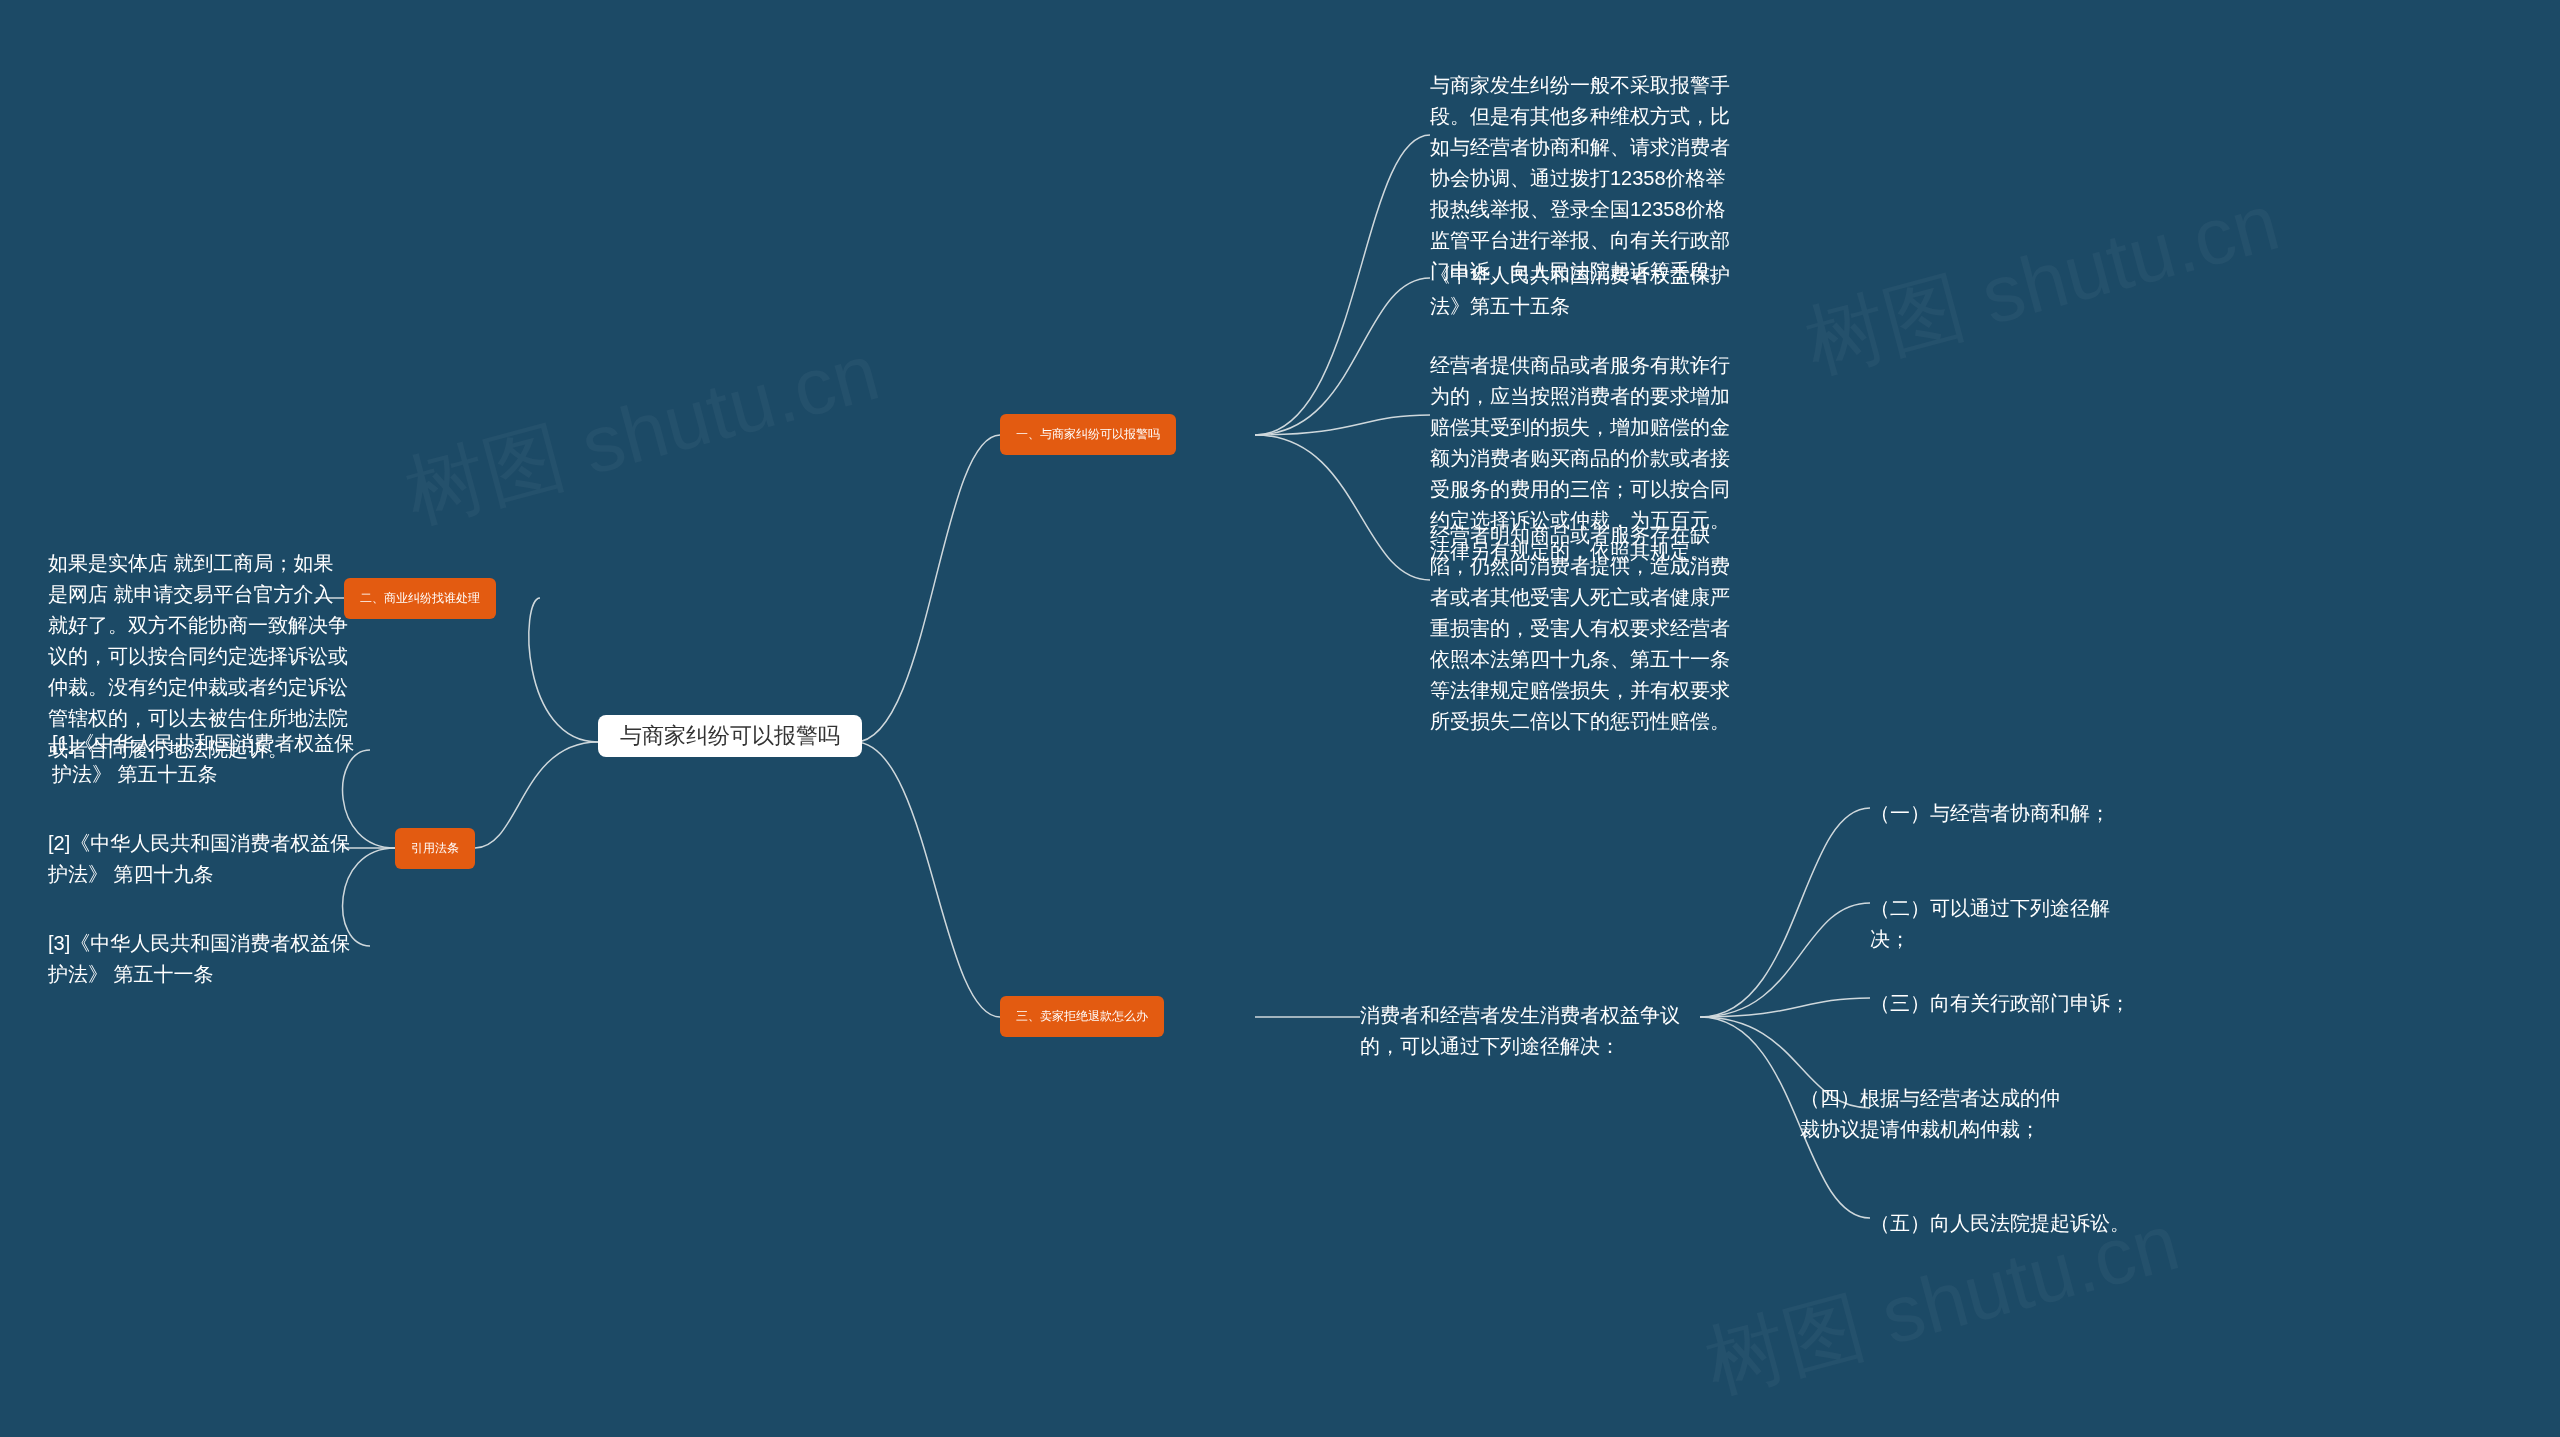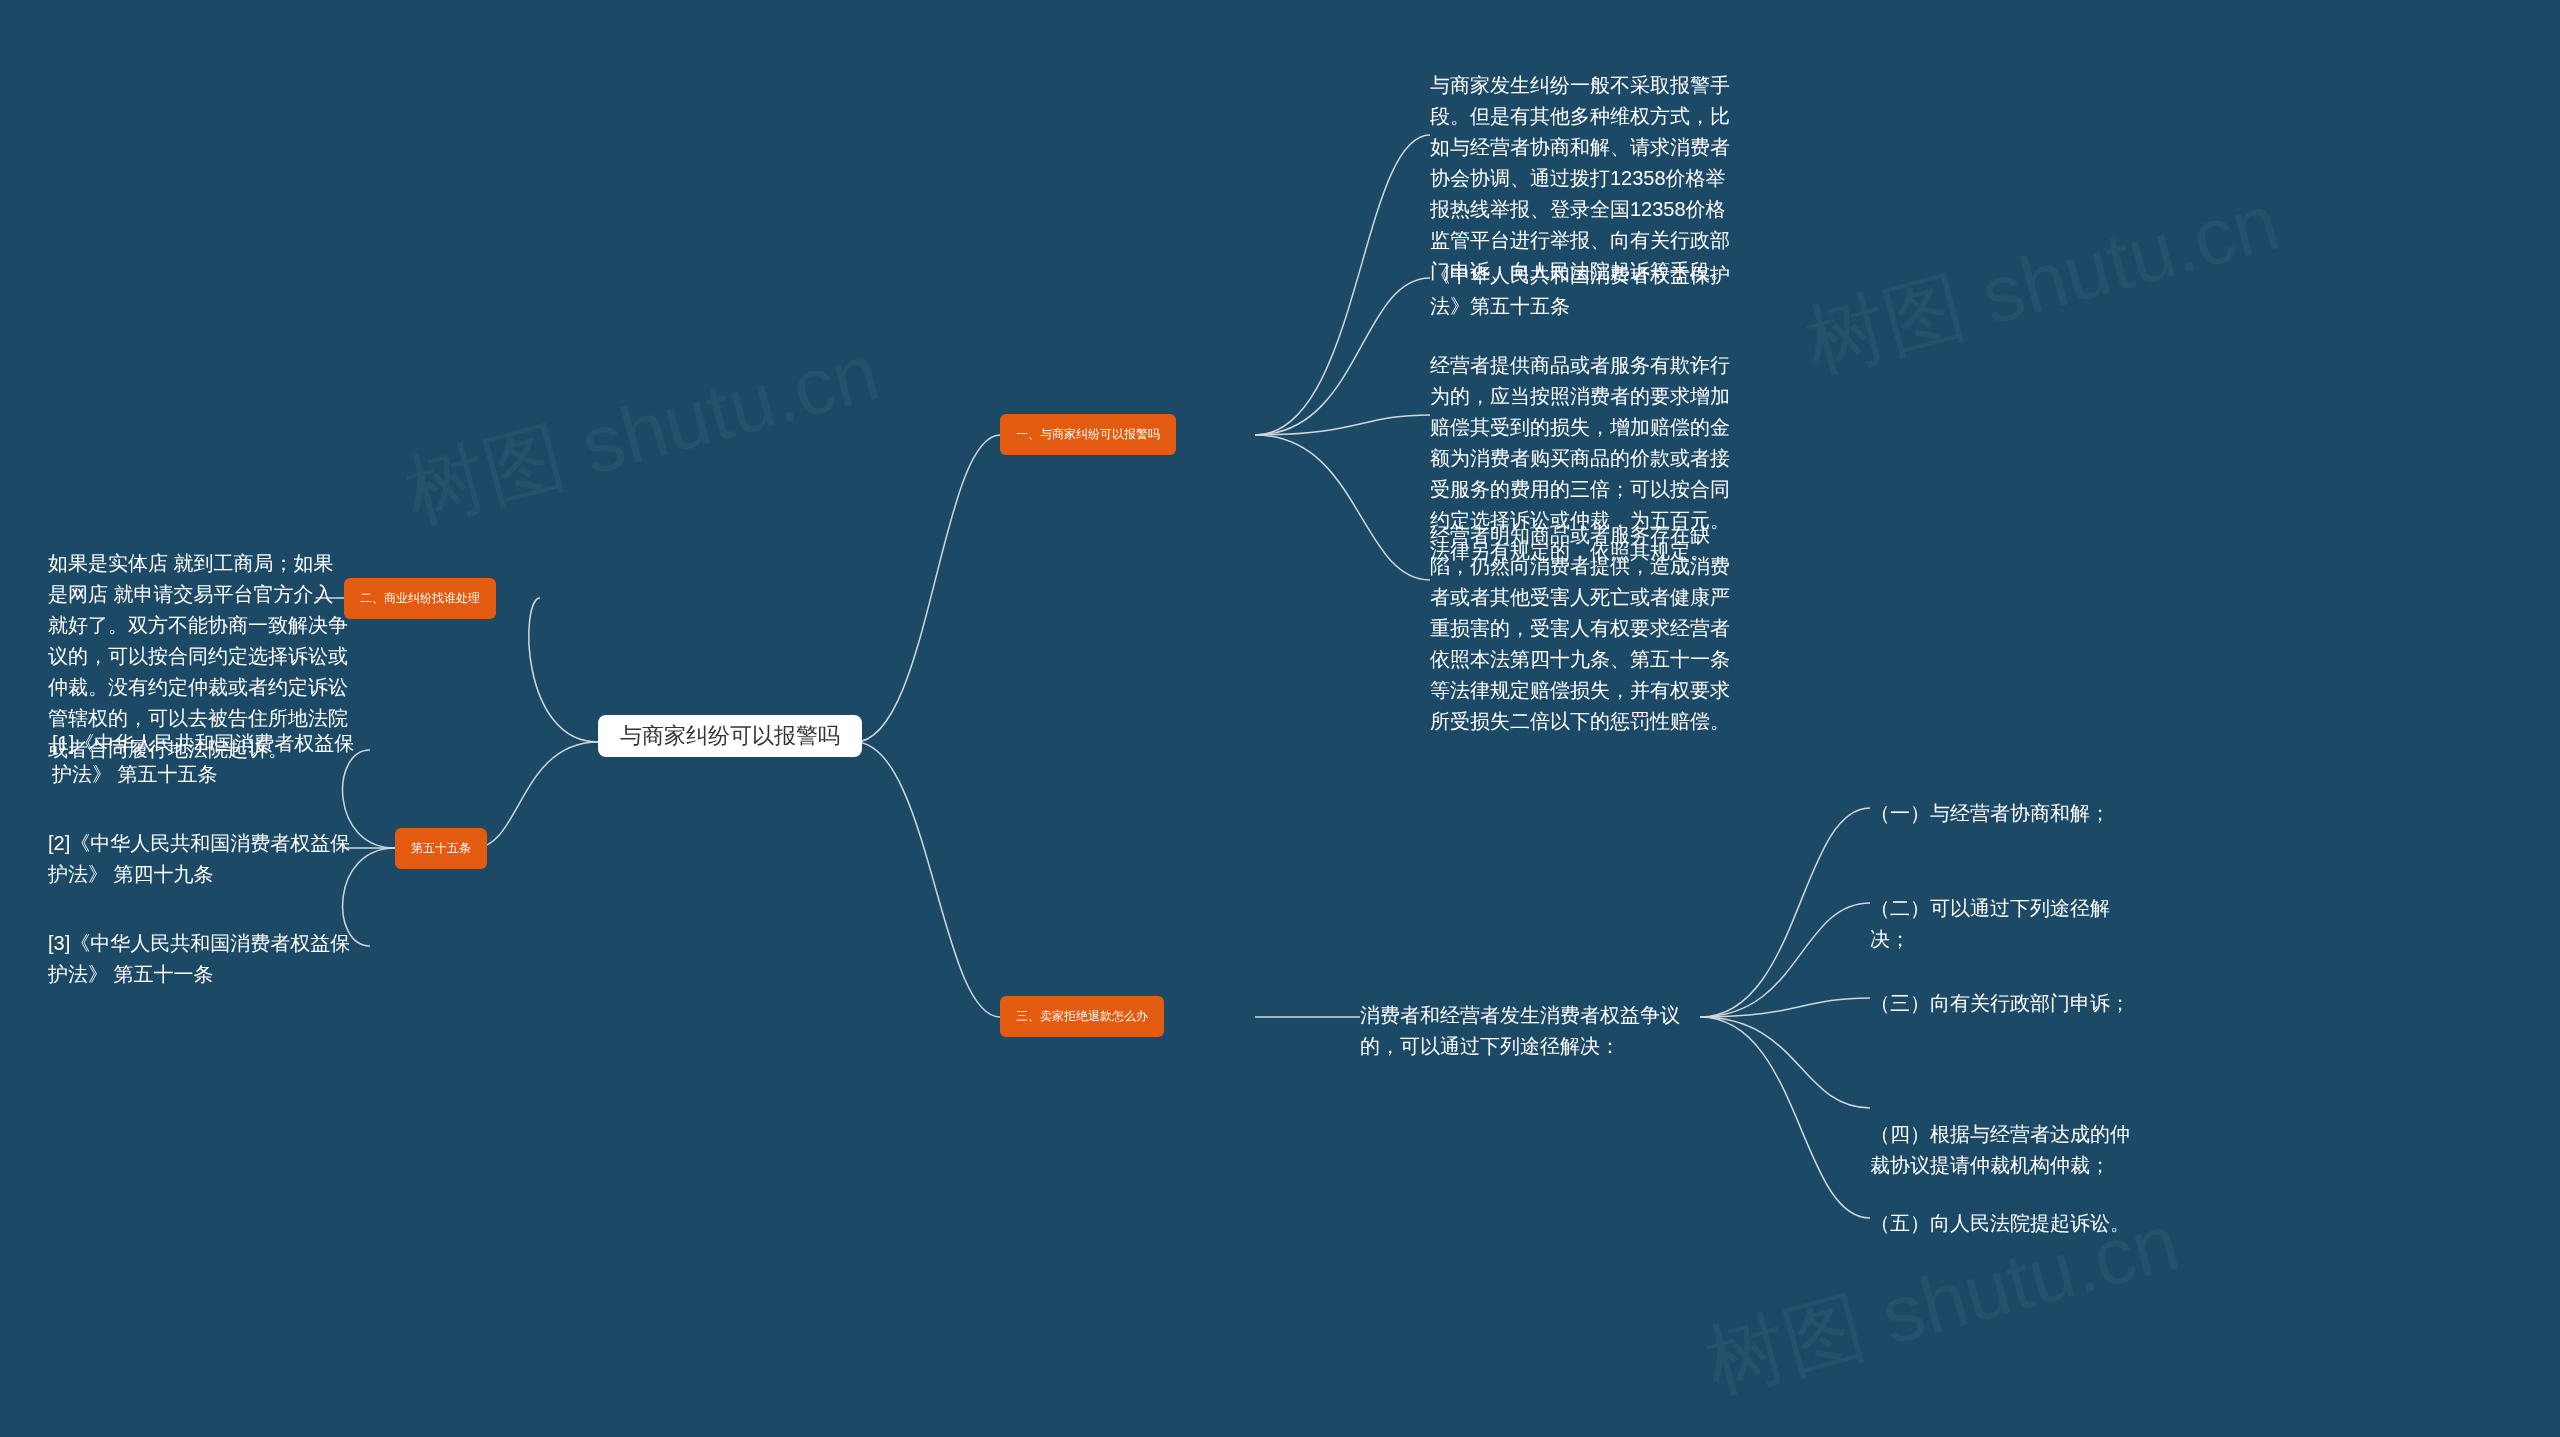--- a/index.html
+++ b/index.html
@@ -109,24 +109,24 @@
 <div class="node leaf-node" style="left:1430px; top:350px;">经营者提供商品或者服务有欺诈行为的，应当按照消费者的要求增加赔偿其受到的损失，增加赔偿的金额为消费者购买商品的价款或者接受服务的费用的三倍；可以按合同约定选择诉讼或仲裁，为五百元。法律另有规定的，依照其规定。</div>
 <div class="node leaf-node" style="left:1430px; top:520px;">经营者明知商品或者服务存在缺陷，仍然向消费者提供，造成消费者或者其他受害人死亡或者健康严重损害的，受害人有权要求经营者依照本法第四十九条、第五十一条等法律规定赔偿损失，并有权要求所受损失二倍以下的惩罚性赔偿。</div>
 
 <div class="node branch-node" style="left:1000px; top:996px;">三、卖家拒绝退款怎么办</div>
 
 <div class="node leaf-node leaf-wide" style="left:1360px; top:1000px;">消费者和经营者发生消费者权益争议的，可以通过下列途径解决：</div>
 
 <div class="node leaf-node leaf-narrow" style="left:1870px; top:798px;">（一）与经营者协商和解；</div>
 <div class="node leaf-node leaf-narrow" style="left:1870px; top:893px;">（二）可以通过下列途径解决；</div>
 <div class="node leaf-node leaf-narrow" style="left:1870px; top:988px;">（三）向有关行政部门申诉；</div>
-<div class="node leaf-node leaf-narrow" style="left:1870px; top:1083px;margin-top:36px;">（四）根据与经营者达成的仲裁协议提请仲裁机构仲裁；</div>
+<div class="node leaf-node leaf-narrow" style="left:1800px; top:1083px;">（四）根据与经营者达成的仲裁协议提请仲裁机构仲裁；</div>
 <div class="node leaf-node leaf-narrow" style="left:1870px; top:1208px;">（五）向人民法院提起诉讼。</div>
 
 <div class="node branch-node" style="left:344px; top:578px;">二、商业纠纷找谁处理</div>
 
 <div class="node leaf-node" style="left:48px; top:548px; width:300px;">如果是实体店 就到工商局；如果是网店 就申请交易平台官方介入就好了。双方不能协商一致解决争议的，可以按合同约定选择诉讼或仲裁。没有约定仲裁或者约定诉讼管辖权的，可以去被告住所地法院或者合同履行地法院起诉。</div>
 
-<div class="node branch-node" style="left:395px; top:828px;">第五十五条</div>
+<div class="node branch-node" style="left:395px; top:828px;">引用法条</div>
 
 <div class="node leaf-node" style="left:52px; top:728px; width:310px;">[1]《中华人民共和国消费者权益保护法》 第五十五条</div>
 <div class="node leaf-node" style="left:48px; top:828px; width:310px;">[2]《中华人民共和国消费者权益保护法》 第四十九条</div>
 <div class="node leaf-node" style="left:48px; top:928px; width:310px;">[3]《中华人民共和国消费者权益保护法》 第五十一条</div>
 
 </body></html>

